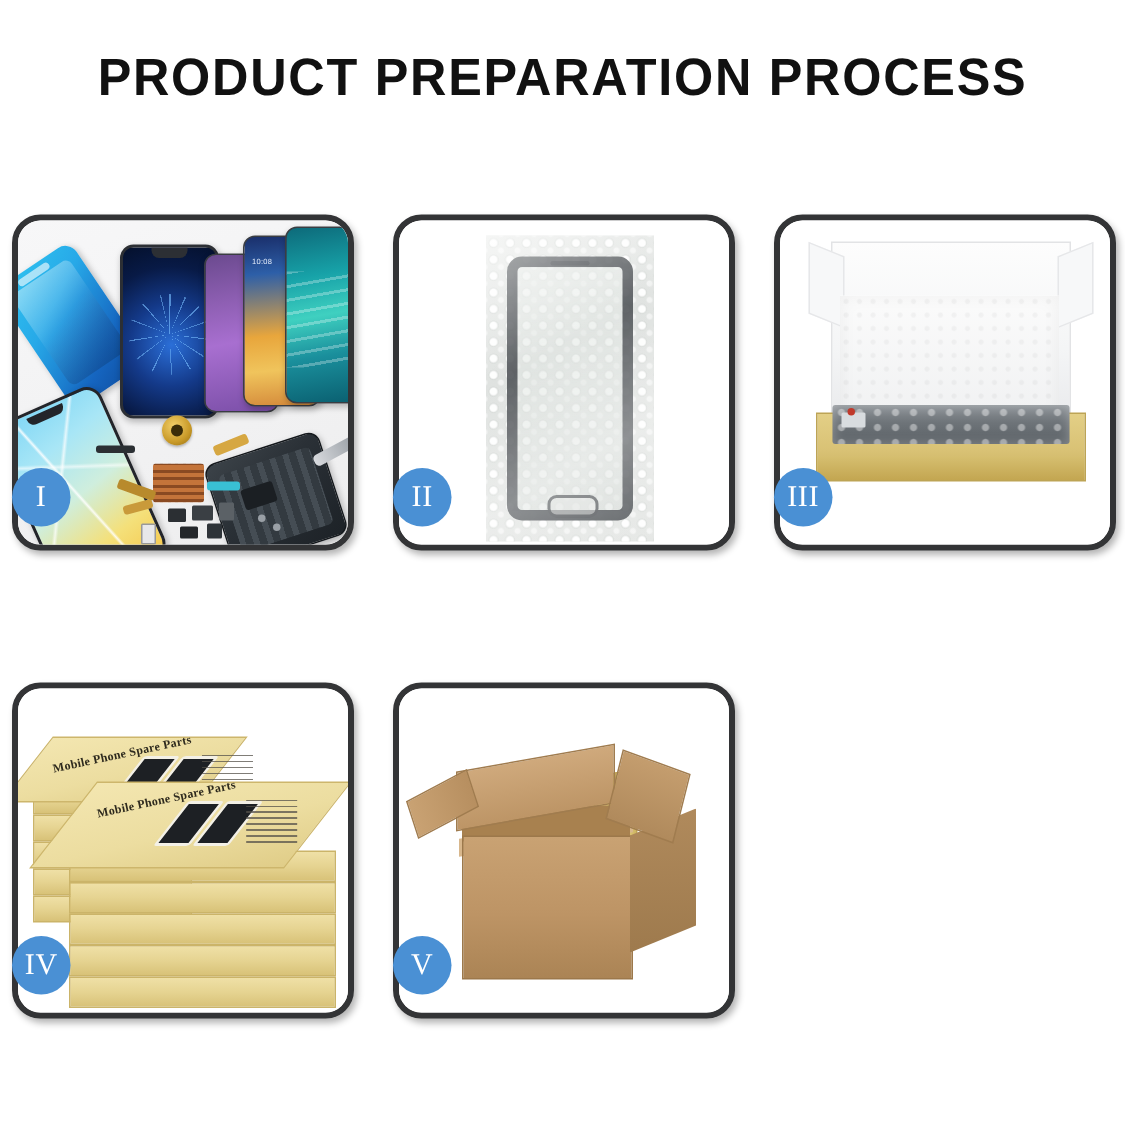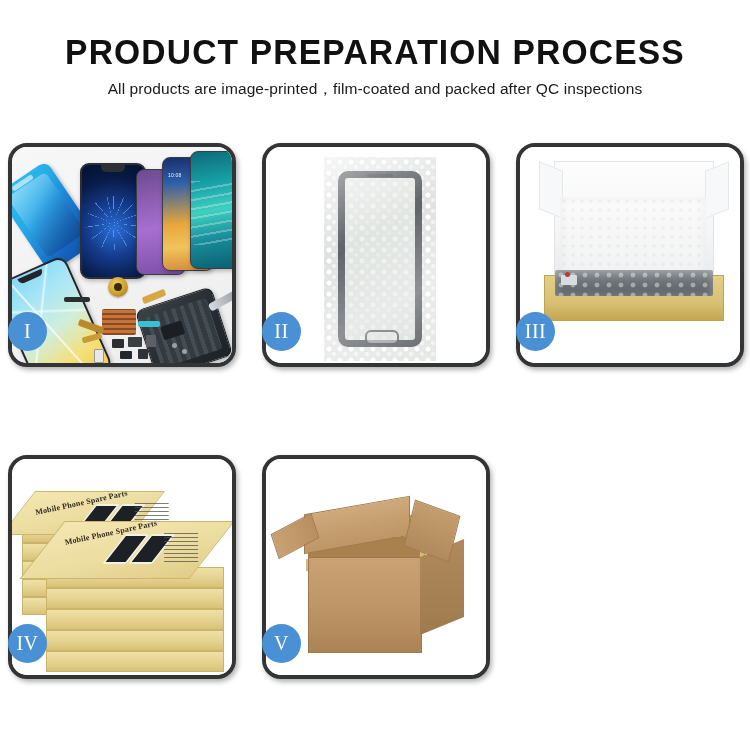--- a/index.html
+++ b/index.html
@@ -196,21 +196,20 @@
   .tabA{position:absolute;left:16px;top:58px;width:14px;height:16px;background:rgba(140,112,76,.5);}
   .tabB{position:absolute;left:22px;top:112px;width:14px;height:14px;background:rgba(140,112,76,.45);}
 </style>
 </head>
 <body>
 
 <div class="page">
 
   <div class="header">
     <div class="title">PRODUCT PREPARATION PROCESS</div>
-    <div class="subtitle">All products are image-printed，film-coated and packed after QC inspections</div>
   </div>
 
   <div class="grid">
 
     <div class="row">
 
       <div class="panel c0">
         <div class="panel-inner p1">
           <div class="ph film"></div>
           <div class="ph broke">

